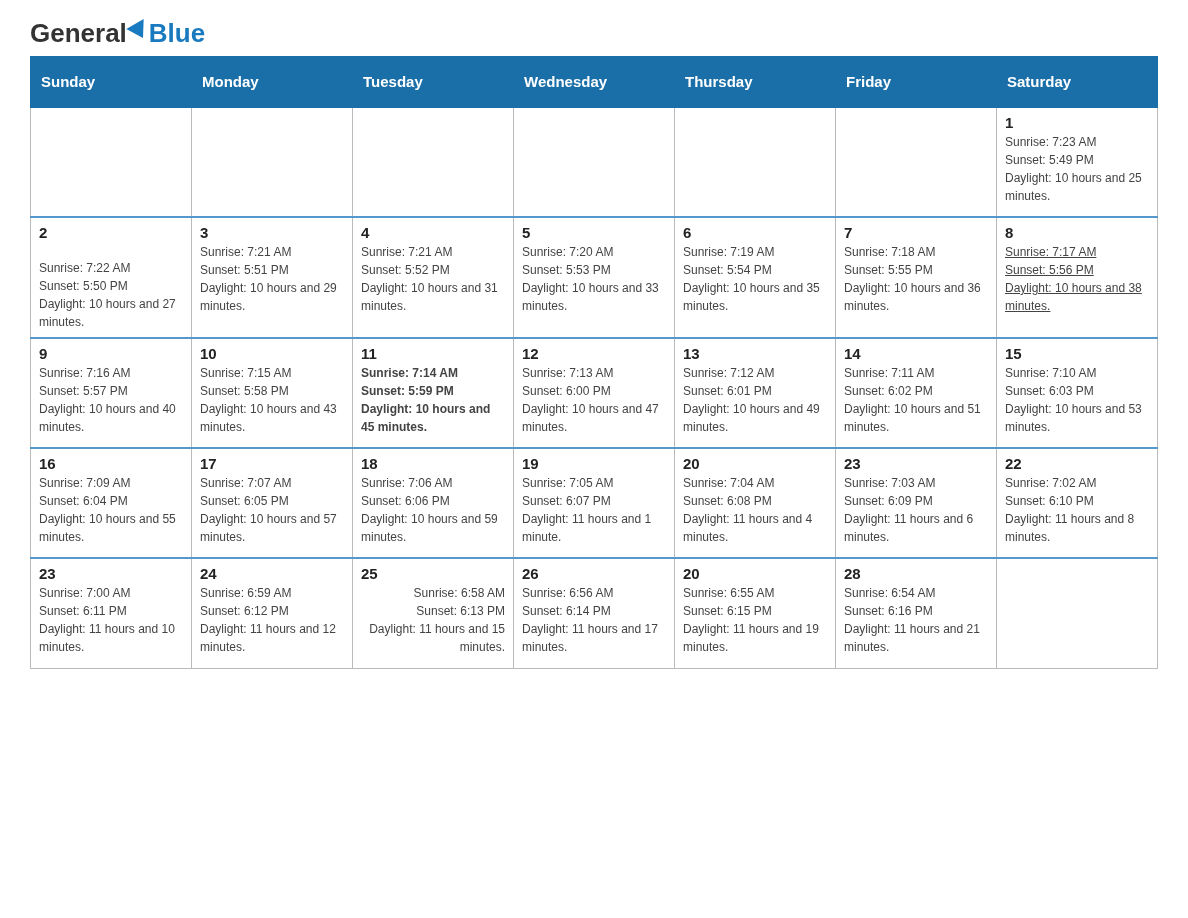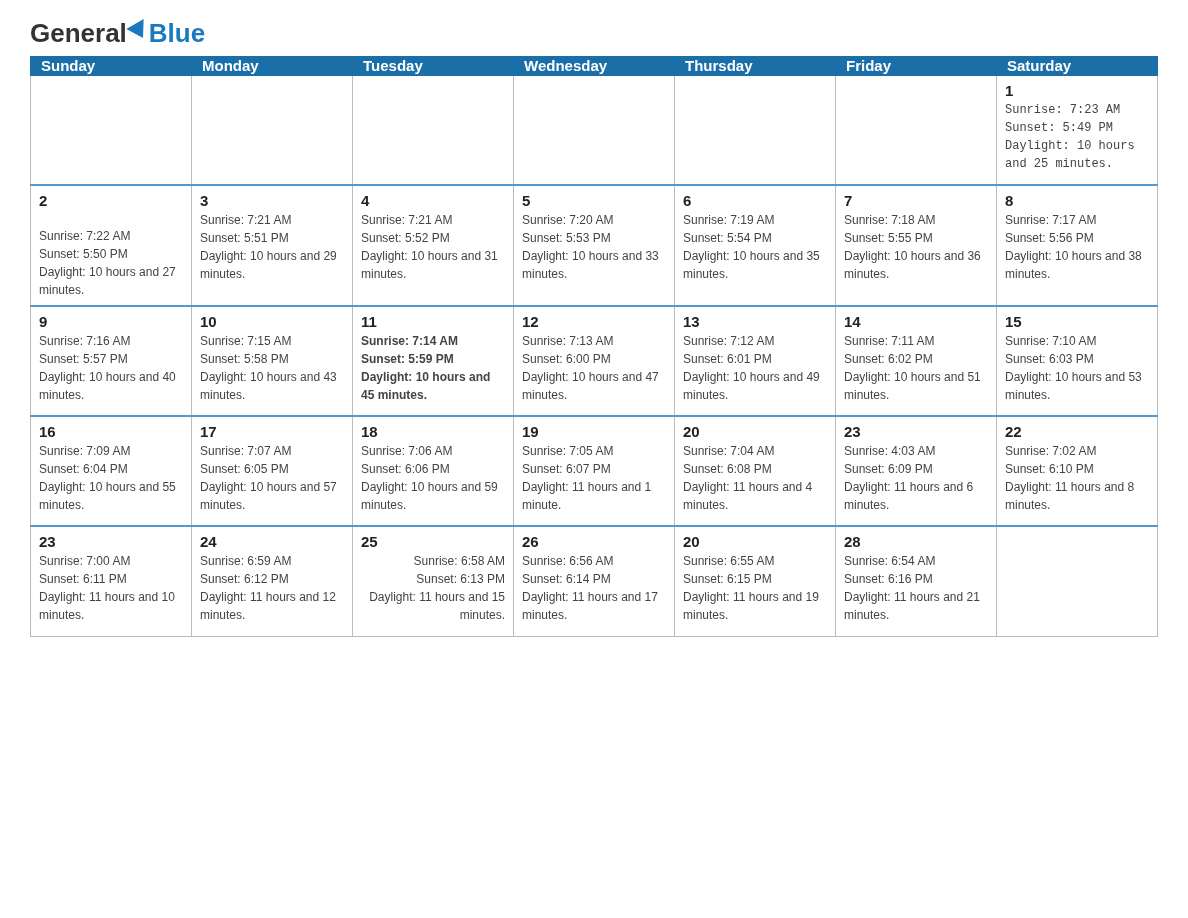--- a/index.html
+++ b/index.html
@@ -66,21 +66,21 @@
     .calendar {
       width: 100%;
       border-collapse: collapse;
       margin-top: 10px;
     }
     .calendar th {
       background-color: #1a6fa8;
       color: #fff;
       font-size: 15px;
       font-weight: bold;
-      padding: 0 10px;
+      padding: 16px 10px;
       text-align: left;
       border: 1px solid #1a6fa8;
     }
     .calendar td {
       vertical-align: top;
       border: 1px solid #bbb;
       padding: 6px 8px;
       width: 14.28%;
       min-height: 110px;
       height: 110px;
@@ -138,21 +138,21 @@
   <tbody id="calendar-body">
   <tr>
         <td class="empty-cell"></td>
         <td class="empty-cell"></td>
         <td class="empty-cell"></td>
         <td class="empty-cell"></td>
         <td class="empty-cell"></td>
         <td class="empty-cell"></td>
         <td>
           <span class="day-number">1</span>
-          <div class="day-info" style="white-space: pre-line; font-family: Liberation Mono, monospace;">Sunrise: 7:23 AM
+          <div class="day-info" style="white-space: pre-line;">Sunrise: 7:23 AM
 Sunset: 5:49 PM
 Daylight: 10 hours and 25 minutes.</div>
         </td>
       </tr>
       <tr>
         <td>
           <span class="day-number">2</span>
           <div class="day-info" style="white-space: pre-line; margin-top: 18px;">Sunrise: 7:22 AM
 Sunset: 5:50 PM
 Daylight: 10 hours and 27 minutes.</div>
@@ -182,21 +182,21 @@
 Daylight: 10 hours and 35 minutes.</div>
         </td>
         <td>
           <span class="day-number">7</span>
           <div class="day-info" style="white-space: pre-line;">Sunrise: 7:18 AM
 Sunset: 5:55 PM
 Daylight: 10 hours and 36 minutes.</div>
         </td>
         <td>
           <span class="day-number">8</span>
-          <div class="day-info" style="white-space: pre-line;">Sunrise: 7:17 AM
+          <div class="day-info" style="white-space: pre-line; text-decoration: underline;">Sunrise: 7:17 AM
 Sunset: 5:56 PM
 Daylight: 10 hours and 38 minutes.</div>
         </td>
       </tr>
       <tr>
         <td>
           <span class="day-number">9</span>
           <div class="day-info" style="white-space: pre-line;">Sunrise: 7:16 AM
 Sunset: 5:57 PM
 Daylight: 10 hours and 40 minutes.</div>
@@ -264,21 +264,21 @@
 Daylight: 11 hours and 1 minute.</div>
         </td>
         <td>
           <span class="day-number">20</span>
           <div class="day-info" style="white-space: pre-line;">Sunrise: 7:04 AM
 Sunset: 6:08 PM
 Daylight: 11 hours and 4 minutes.</div>
         </td>
         <td>
           <span class="day-number">23</span>
-          <div class="day-info" style="white-space: pre-line;">Sunrise: 4:03 AM
+          <div class="day-info" style="white-space: pre-line;">Sunrise: 7:03 AM
 Sunset: 6:09 PM
 Daylight: 11 hours and 6 minutes.</div>
         </td>
         <td>
           <span class="day-number">22</span>
           <div class="day-info" style="white-space: pre-line;">Sunrise: 7:02 AM
 Sunset: 6:10 PM
 Daylight: 11 hours and 8 minutes.</div>
         </td>
       </tr>

